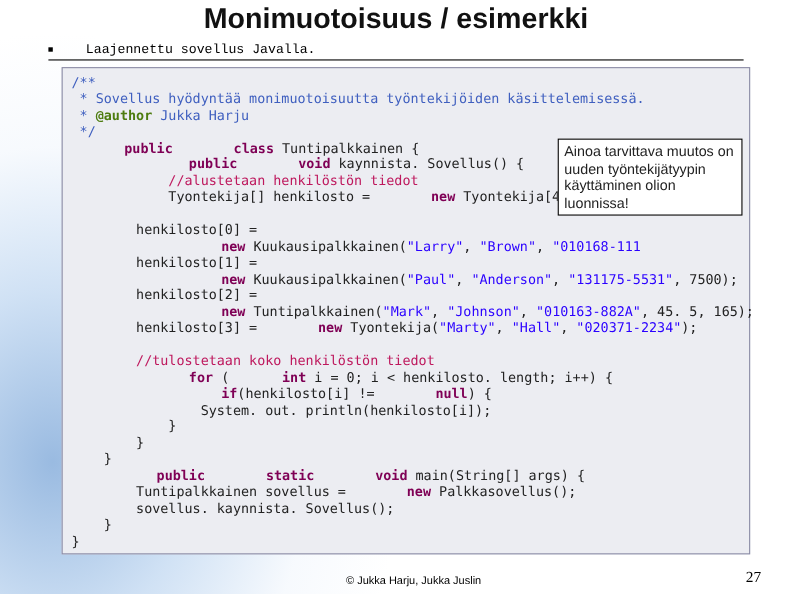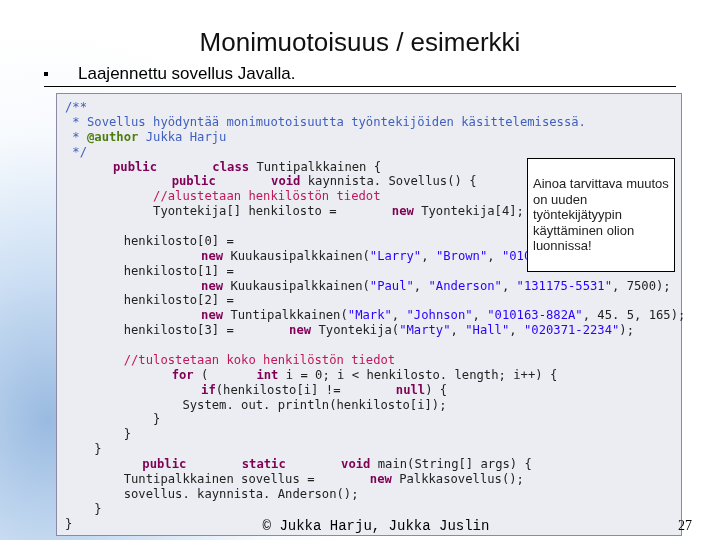--- a/index.html
+++ b/index.html
@@ -3,40 +3,40 @@
 <meta charset="utf-8">
 <style>
   * { margin:0; padding:0; box-sizing:border-box; }
   body { width:720px; height:540px; overflow:hidden; font-family:Arial,Helvetica,sans-serif;
          background: radial-gradient(ellipse 420px 520px at 48px 420px,
              rgba(70,130,200,0.55) 0%,
              rgba(120,170,225,0.35) 30%,
              rgba(200,220,245,0.15) 55%,
              #ffffff 75%); }
   .slide { position:relative; width:720px; height:540px; }
-  h1.title { font-family:"Comic Sans MS","Segoe UI",sans-serif; font-size:26px; font-weight:normal;
-             text-align:center; padding-top:27px; color:#111; }
+  h1.title { font-family:"Comic Sans MS","Segoe UI",sans-serif; font-size:26px; font-weight:bold;
+             text-align:center; padding-top:1px; color:#111; }
   .bullet-row { display:flex; align-items:center; margin:6px 0 0 44px; }
   .bullet-row .dot { width:4px; height:4px; background:#000; border-radius:0; margin-right:30px; display:inline-block; }
-  .bullet-text { font-family:Liberation Sans, sans-serif; font-size:17px; }
+  .bullet-text { font-family:Liberation Mono, monospace; font-size:12px; }
   .rule { border:0; border-top:1px solid #000; margin:2px 44px 0 44px; }
   .code-panel { position:relative; margin:6px 38px 0 56px; background:#ecedf2; border:1px solid #8a8aa5;
                 padding:6px 8px 4px 8px; font-family:"Courier New",monospace; font-size:12.2px;
                 line-height:1.22; color:#222; }
   .code-panel pre { white-space:pre; }
   .kw { color:#7f0055; font-weight:bold;margin-left:48px; }
   .tag { color:#4d7c0f; font-weight:bold; }
   .cm  { color:#be185d; }
   .doc { color:#3f5fbf; }
   .str { color:#2a00ff; }
-  .callout { position:absolute; top:64px; right:6px; width:148px; background:#fff; border:1px solid #000;
-             padding:17px 5px; font-family:"Comic Sans MS","Segoe UI",sans-serif; font-size:13px;
+  .callout { position:absolute; top:64px; right:6px; width:168px; background:#fff; border:1px solid #000;
+             padding:3px 5px; font-family:"Comic Sans MS","Segoe UI",sans-serif; font-size:13px;
              line-height:1.2; }
   .footer { position:absolute; left:0; right:0; bottom:6px; text-align:center;
-            font-family:Liberation Mono, monospace; font-size:14px;margin-left:32px; }
+            font-family:Liberation Sans, sans-serif; font-size:10px;margin-left:32px; }
   .page-num { position:absolute; right:28px; bottom:6px; font-family:"Times New Roman",serif; font-size:14px; }
 </style>
 </head>
 <body>
 
 <div class="slide">
 
   <h1 class="title">Monimuotoisuus / esimerkki</h1>
 
   <div class="bullet-row">
@@ -66,21 +66,21 @@
 
 <span class="cm">        //tulostetaan koko henkilöstön tiedot</span>
 <span class="kw">        for</span><span> (</span><span class="kw">int</span><span> i = 0; i &lt; henkilosto. length; i++) {</span>
 <span class="kw">            if</span><span>(henkilosto[i] != </span><span class="kw">null</span><span>) {</span>
 <span>                System. out. println(henkilosto[i]);</span>
 <span>            }</span>
 <span>        }</span>
 <span>    }</span>
 <span class="kw">    public</span><span class="kw"> static</span><span class="kw"> void</span><span> main(String[] args) {</span>
 <span>        Tuntipalkkainen sovellus = </span><span class="kw">new</span><span> Palkkasovellus();</span>
-<span>        sovellus. kaynnista. Anderson();</span>
+<span>        sovellus. kaynnista. Sovellus();</span>
 <span>    }</span>
 <span>}</span></pre>
   </div>
 
   <div class="footer">© Jukka Harju, Jukka Juslin</div>
   <div class="page-num">27</div>
 
 </div>
 
 </body></html>

